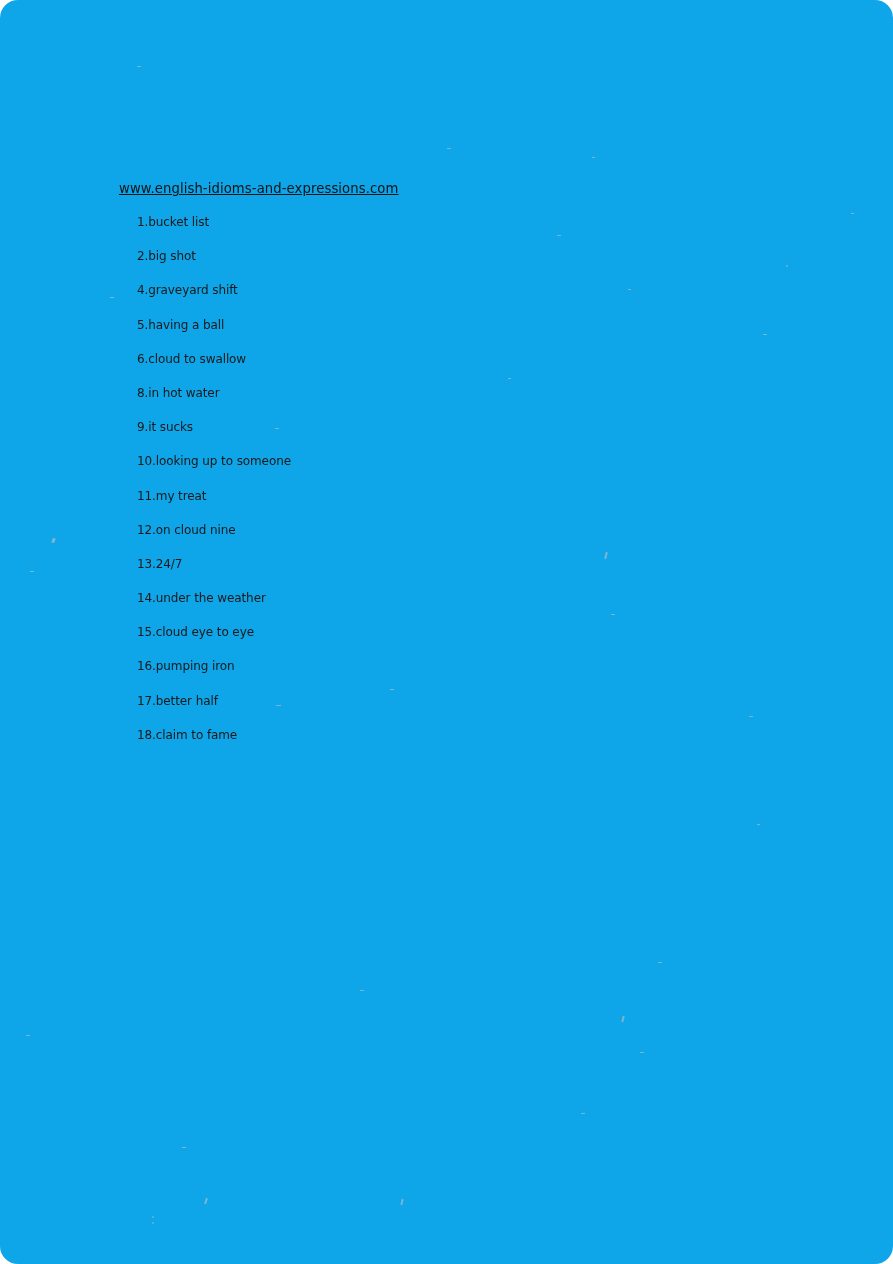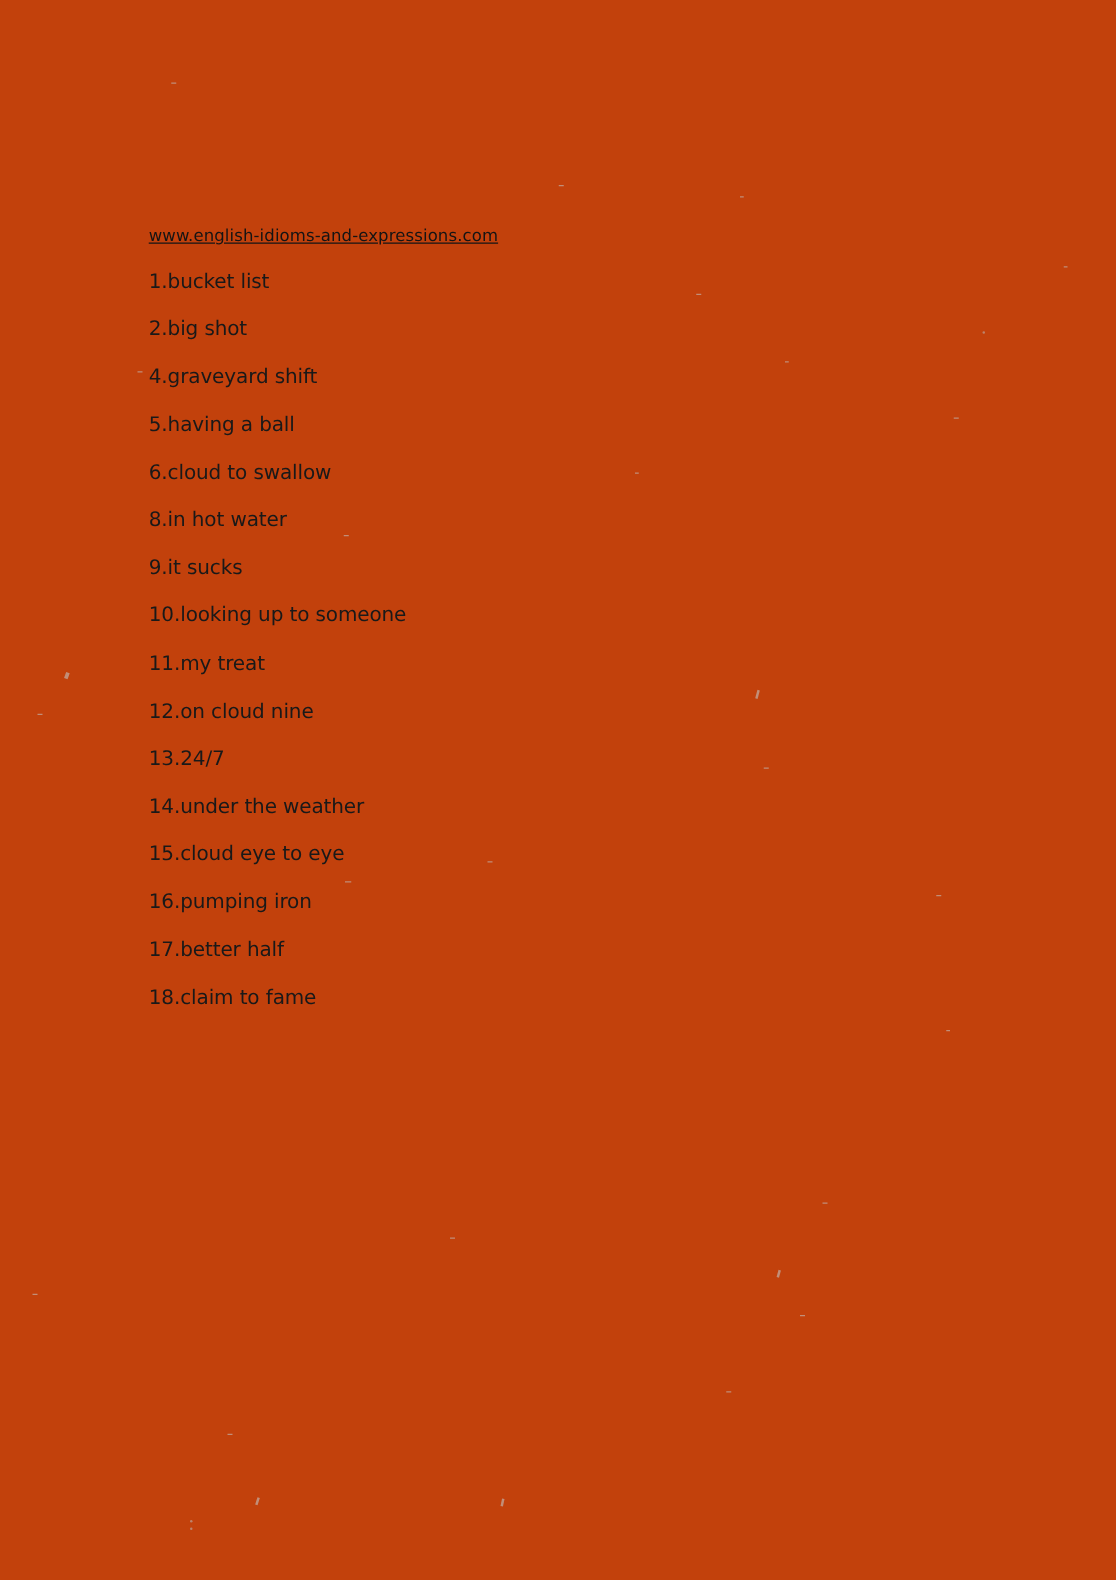--- a/index.html
+++ b/index.html
@@ -7,22 +7,23 @@
     padding: 0;
     background: #ffffff;
   }
   body {
     font-family: "DejaVu Sans", sans-serif;
   }
   .page {
     position: relative;
     width: 893px;
     height: 1264px;
-    background: #c2410c;
+    background: #0ea5e9;
     overflow: hidden;
+    border-radius: 18px;
   }
   
   .speck {
     position: absolute;
     background: #b9b9b9;
     border-radius: 50%;
     opacity: 0.55;
   }
   .speck.dash {
     border-radius: 0;
@@ -43,26 +44,27 @@
     display: inline-block;
     margin-bottom: 20px;
     font-family: "DejaVu Sans", sans-serif;
   }
   .idiom-list {
     list-style: none;
     margin: 0;
     padding: 0;
   }
   .idiom-item {
-    font-size: 16px;
+    font-size: 12px;
     color: #191919;
     line-height: 1;
     margin-bottom: 22.2px;
     letter-spacing: -0.1px;
     white-space: nowrap;
+    margin-left: 18px;
   }
   .idiom-num {
     display: inline;
   }
   .idiom-text {
     display: inline;
   }
 </style>
 </head>
 <body>

